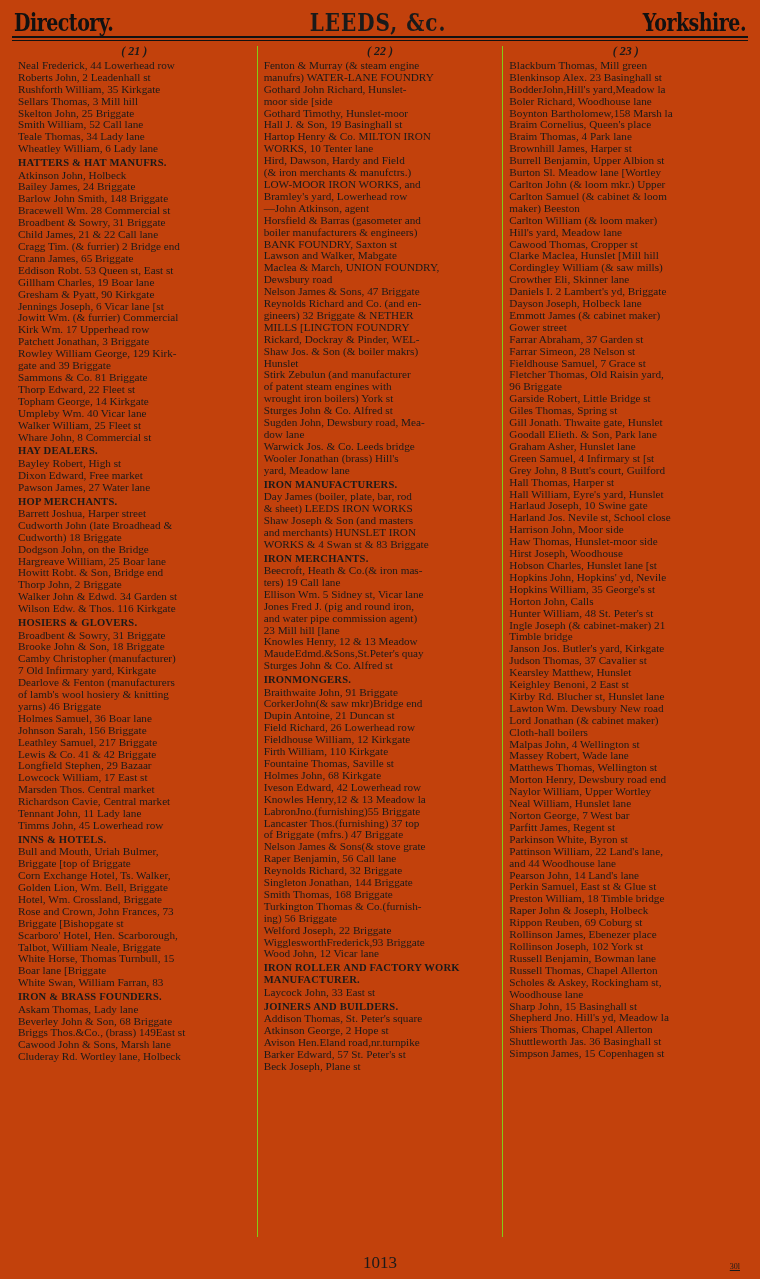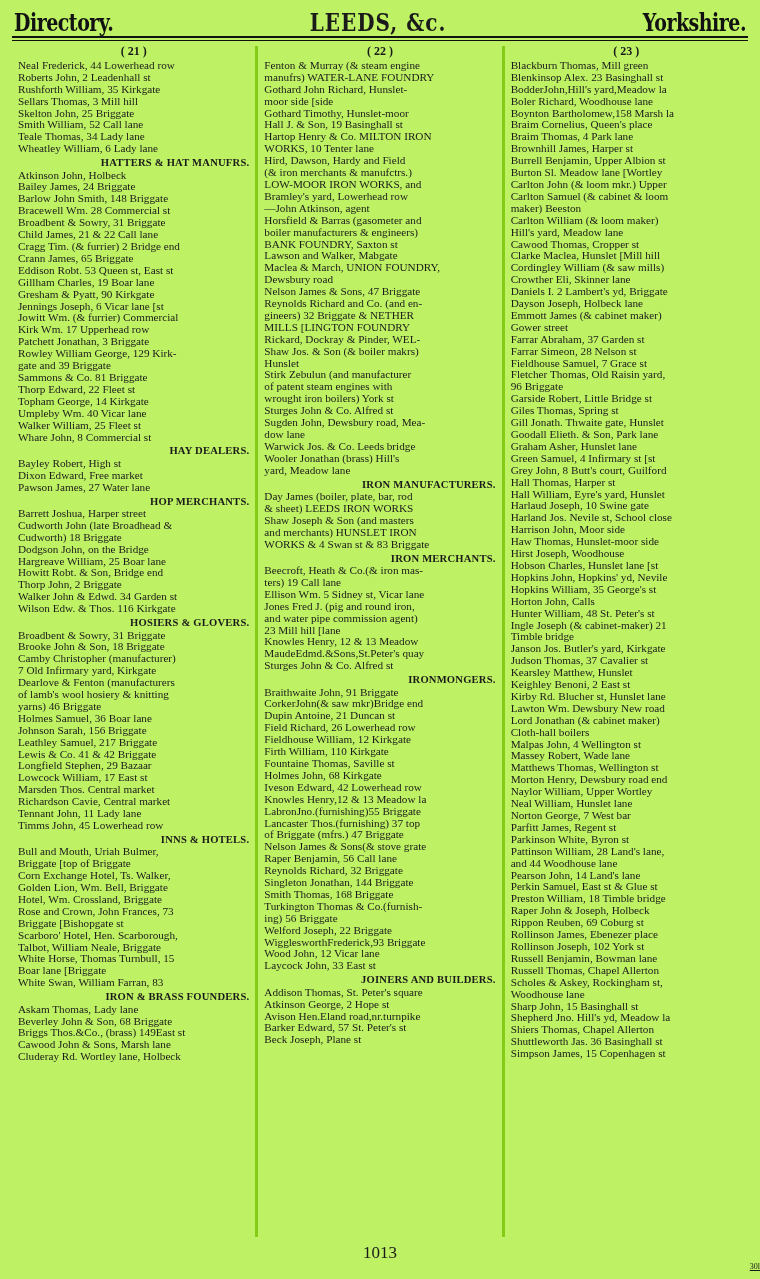--- a/index.html
+++ b/index.html
@@ -5,21 +5,21 @@
   html,body{margin:0;padding:0;background:#ffffff;}
   body{
     width:760px;height:1279px;
     font-family:"Liberation Serif", serif;
     color:#1a1a1a;
     position:relative;
     overflow:hidden;
   }
   .page{
     position:absolute;inset:0;
-    background:#bef264;
+    background:#c2410c;
   }
   
   .header{
     position:absolute;top:8px;left:14px;right:14px;height:30px;
     display:flex;align-items:flex-start;justify-content:space-between;
   }
   .head-left,.head-right{
     font-family:"DejaVu Serif", serif;
     font-weight:bold;
     font-size:19px;
@@ -48,51 +48,52 @@
     position:absolute;top:46px;left:12px;right:12px;bottom:42px;
     display:flex;
   }
   .col{
     flex:1 1 0;
     padding:0 6px;
     position:relative;
     font-size:11.2px;
     line-height:11.9px;
   }
-  .col + .col{border-left:3px solid #84cc16;}
+  .col + .col{border-left:1px solid #84cc16;}
   .colnum{
     text-align:center;
     font-size:12px;
     font-weight:bold;
     margin-bottom:2px;
     font-family:"Liberation Serif", serif;
+    font-style:italic;
   }
   .entry{
     padding-left:9px;
     text-indent:-9px;
     margin:0;
     white-space:normal;
   }
   .heading{
-    text-align:right;
+    text-align:left;
     font-weight:bold;
     font-size:10.6px;
     letter-spacing:0.2px;
     margin:2px 0 0.5px 0;
     text-indent:0;
     padding-left:0;
   }
   .footer{
-    position:absolute;bottom:16px;left:0;right:0;
+    position:absolute;bottom:6px;left:0;right:0;
     text-align:center;
     font-size:17px;
     font-family:"Liberation Serif", serif;
   }
   .cornernum{
-    position:absolute;right:0;bottom:8px;
+    position:absolute;right:20px;bottom:8px;
     font-size:8px;
     text-decoration:underline;
   }
 </style>
 </head>
 <body>
 
 <div class="page">
 
   <div class="header">
@@ -260,20 +261,21 @@
         <div class="entry">Nelson James &amp; Sons(&amp; stove grate</div>
         <div class="entry">Raper Benjamin, 56 Call lane</div>
         <div class="entry">Reynolds Richard, 32 Briggate</div>
         <div class="entry">Singleton Jonathan, 144 Briggate</div>
         <div class="entry">Smith Thomas, 168 Briggate</div>
         <div class="entry">Turkington Thomas &amp; Co.(furnish-</div>
         <div class="entry">ing) 56 Briggate</div>
         <div class="entry">Welford Joseph, 22 Briggate</div>
         <div class="entry">WigglesworthFrederick,93 Briggate</div>
         <div class="entry">Wood John, 12 Vicar lane</div>
+        <div class="heading">IRON ROLLER AND FACTORY WORK MANUFACTURER.</div>
         <div class="entry">Laycock John, 33 East st</div>
         <div class="heading">JOINERS AND BUILDERS.</div>
         <div class="entry">Addison Thomas, St. Peter's square</div>
         <div class="entry">Atkinson George, 2 Hope st</div>
         <div class="entry">Avison Hen.Eland road,nr.turnpike</div>
         <div class="entry">Barker Edward,  57 St. Peter's st</div>
         <div class="entry">Beck Joseph,  Plane st</div>
       </div>
       <div class="col">
         <div class="colnum">( 23 )</div>
@@ -336,21 +338,21 @@
         <div class="entry">Cloth-hall boilers</div>
         <div class="entry">Malpas John, 4 Wellington st</div>
         <div class="entry">Massey Robert,  Wade lane</div>
         <div class="entry">Matthews Thomas, Wellington st</div>
         <div class="entry">Morton Henry, Dewsbury road end</div>
         <div class="entry">Naylor William, Upper Wortley</div>
         <div class="entry">Neal William, Hunslet lane</div>
         <div class="entry">Norton George,  7 West bar</div>
         <div class="entry">Parfitt James, Regent st</div>
         <div class="entry">Parkinson White, Byron st</div>
-        <div class="entry">Pattinson William,  28 Land's lane,</div>
+        <div class="entry">Pattinson William,  22 Land's lane,</div>
         <div class="entry">and 44 Woodhouse lane</div>
         <div class="entry">Pearson John, 14 Land's lane</div>
         <div class="entry">Perkin Samuel, East st &amp; Glue st</div>
         <div class="entry">Preston William, 18 Timble bridge</div>
         <div class="entry">Raper John &amp; Joseph,  Holbeck</div>
         <div class="entry">Rippon Reuben, 69 Coburg st</div>
         <div class="entry">Rollinson James, Ebenezer place</div>
         <div class="entry">Rollinson Joseph, 102 York st</div>
         <div class="entry">Russell Benjamin,  Bowman lane</div>
         <div class="entry">Russell Thomas, Chapel Allerton</div>

